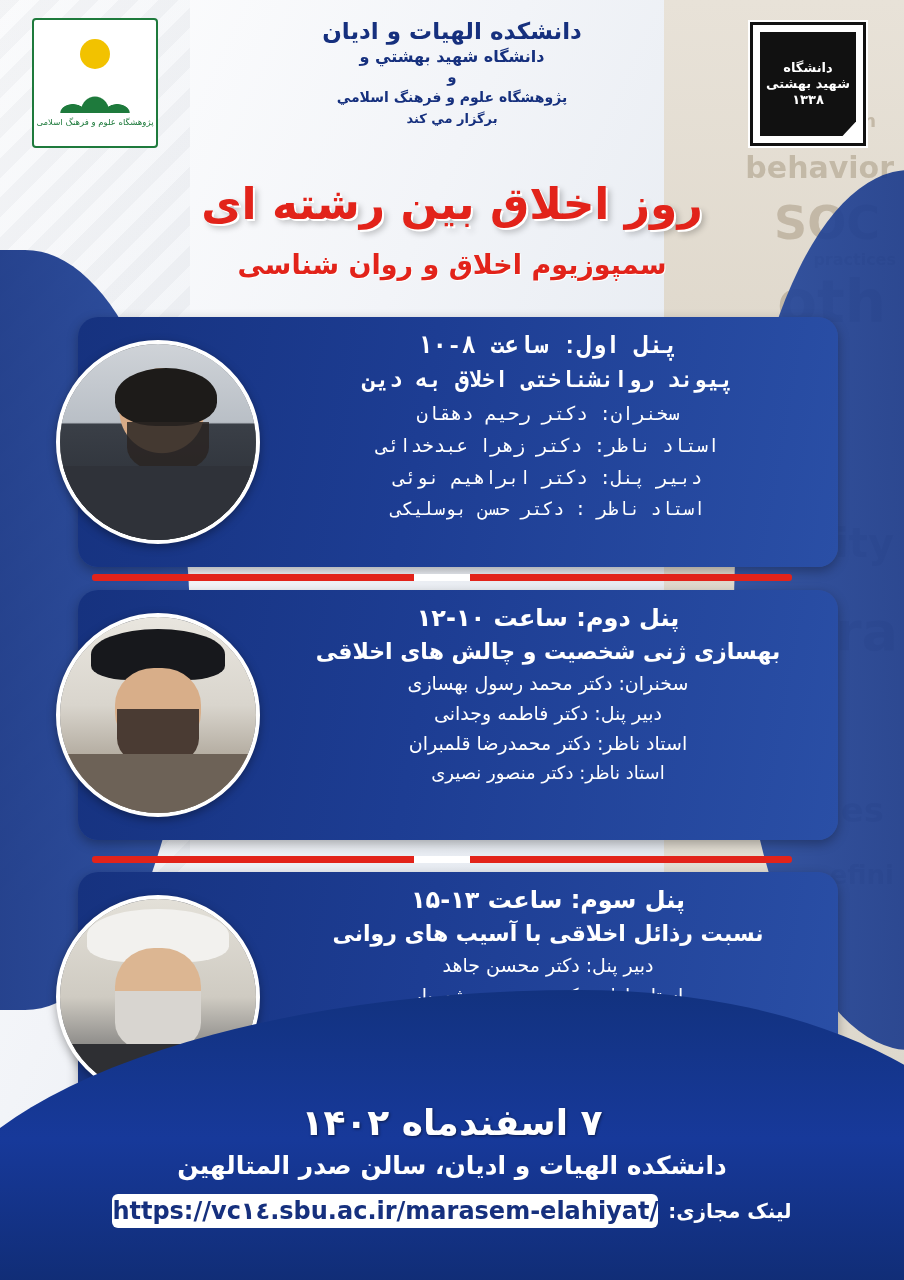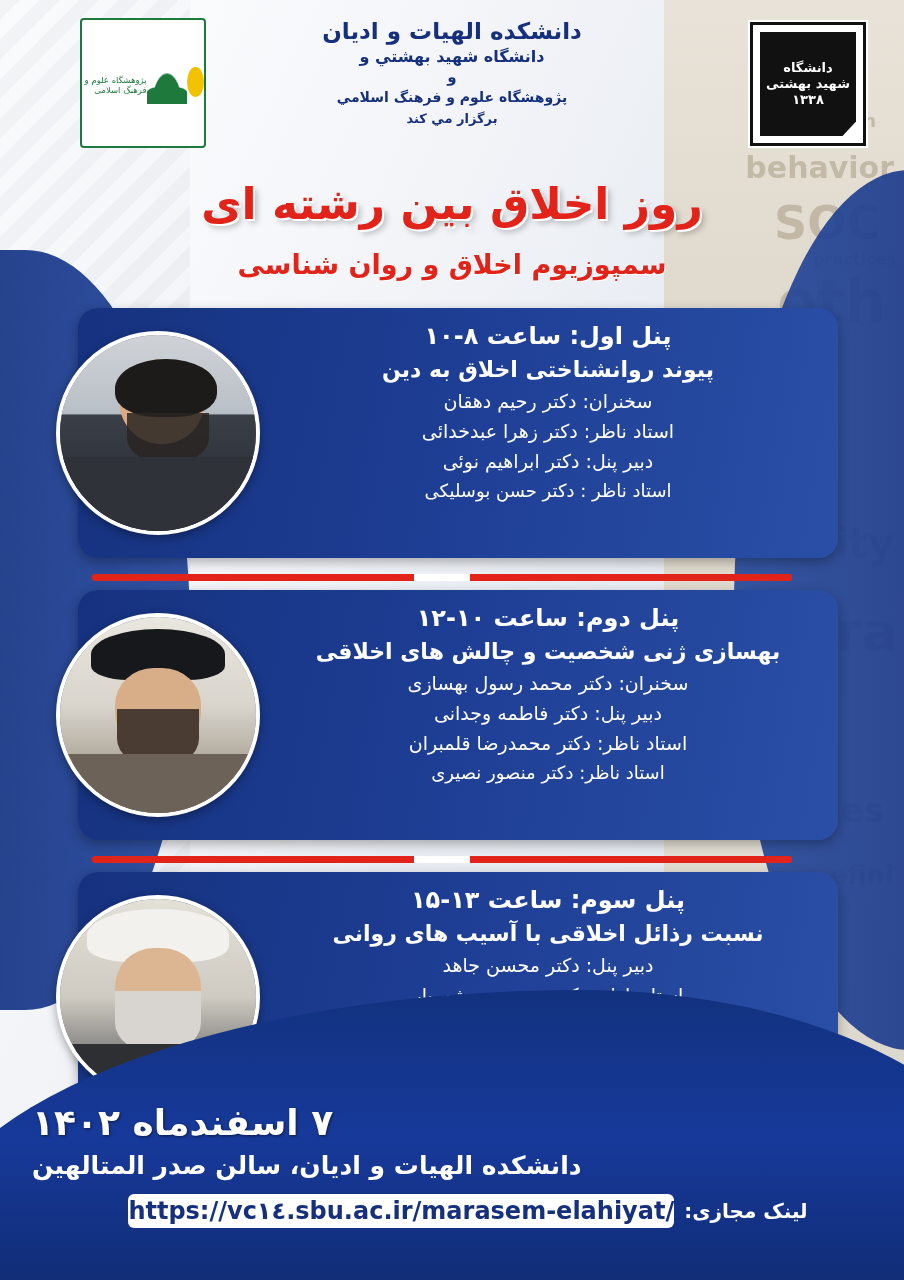--- a/index.html
+++ b/index.html
@@ -63,21 +63,21 @@
   }
   .logo-sbu .inner{
     width:96px;height:104px;background:#111;color:#fff;
     display:flex;align-items:center;justify-content:center;text-align:center;
     font-size:13px;line-height:1.25;font-weight:bold;padding:4px;box-sizing:border-box;
     clip-path:polygon(0 0,100% 0,100% 86%,86% 100%,0 100%);
   }
   .logo-ihcs{
     position:absolute;left:32px;top:18px;width:122px;height:126px;
     background:#fff;border:2px solid #1e7a3c;border-radius:4px;
-    display:flex;flex-direction:row;align-items:center;justify-content:center;margin-left:48px;
+    display:flex;flex-direction:column;align-items:center;justify-content:center;
   }
   .logo-ihcs .sun{width:30px;height:30px;border-radius:50%;background:#f2c200;margin-bottom:2px;}
   .logo-ihcs .leaves{
     width:74px;height:42px;
     background:
       radial-gradient(ellipse at 20% 100%,#1e7a3c 0 12px,transparent 13px),
       radial-gradient(ellipse at 50% 100%,#1e7a3c 0 14px,transparent 15px),
       radial-gradient(ellipse at 80% 100%,#1e7a3c 0 12px,transparent 13px);
   }
   .logo-ihcs .cap{font-size:8.5px;color:#1e7a3c;margin-top:4px;}
@@ -147,21 +147,21 @@
   .ph3 .face{position:absolute;left:28%;top:25%;width:44%;height:44%;background:#dcb692;border-radius:45%;}
   .ph3 .beard{position:absolute;left:28%;top:47%;width:44%;height:32%;background:#d8d5d0;border-radius:0 0 50% 50%;}
   .ph3 .cloak{position:absolute;left:0;bottom:0;width:100%;height:26%;background:#2e2f33;}
 
   .divider{
     position:absolute;left:92px;width:700px;height:7px;
     background:linear-gradient(90deg,#e2231a 0 46%,#ffffff 46% 54%,#e2231a 54% 100%);
     border-radius:3px;
   }
 
-  .footer{position:absolute;left:0;right:0;bottom:0;height:190px;color:#fff;direction:rtl;text-align:left;margin-left:32px;}
+  .footer{position:absolute;left:0;right:0;bottom:0;height:190px;color:#fff;direction:rtl;text-align:center;}
   .f-date{font-size:36px;font-weight:bold;margin-top:12px;text-shadow:1px 1px 3px rgba(0,0,0,.5);}
   .f-place{font-size:25px;font-weight:bold;margin-top:8px;}
   .f-link-wrap{
     margin:14px auto 0;display:flex;align-items:center;justify-content:center;gap:10px;direction:rtl;
   }
   .f-link-label{font-size:20px;font-weight:bold;}
   .f-link{
     background:#ffffff;color:#16307e;font-weight:bold;font-size:24px;
     padding:3px 0;border-radius:6px;direction:ltr;
   }
@@ -204,21 +204,21 @@
       <div class="l2">دانشگاه شهید بهشتي و</div>
       <div class="l3">و</div>
       <div class="l5">پژوهشگاه علوم و فرهنگ اسلامي</div>
       <div class="l6">برگزار مي کند</div>
     </div>
   </header>
 
   <div class="title-main">روز اخلاق بین رشته ای</div>
   <div class="title-sub">سمپوزیوم اخلاق و روان شناسی</div>
 
-  <div class="panel" style="top:308px;height:250px;">
+  <div class="panel" style="top:317px;height:250px;font-family:Liberation Mono, monospace;">
     <div class="p-time">پنل اول: ساعت ۸-۱۰</div>
     <div class="p-topic">پیوند روانشناختی اخلاق به دین</div>
     <div class="p-row">سخنران: دکتر رحیم دهقان</div>
     <div class="p-row">استاد ناظر: دکتر زهرا عبدخدائی</div>
     <div class="p-row">دبیر پنل: دکتر ابراهیم نوئی</div>
     <div class="p-row small">استاد ناظر : دکتر حسن بوسلیکی</div>
     <div class="photo ph1">
       <div class="bgimg"></div>
       <div class="hair"></div>
       <div class="beard"></div>

